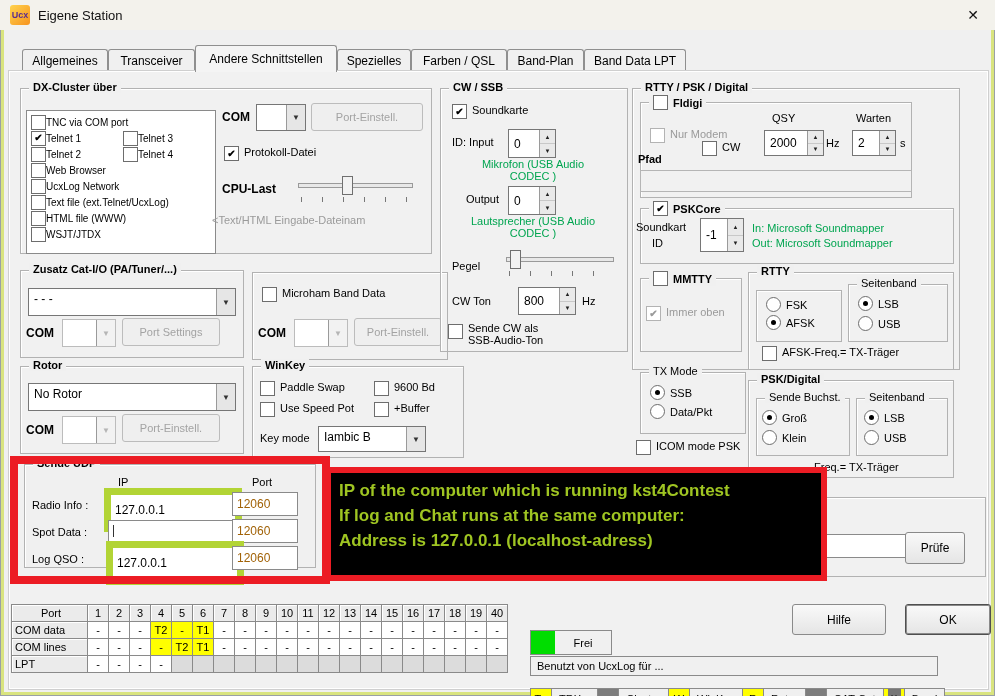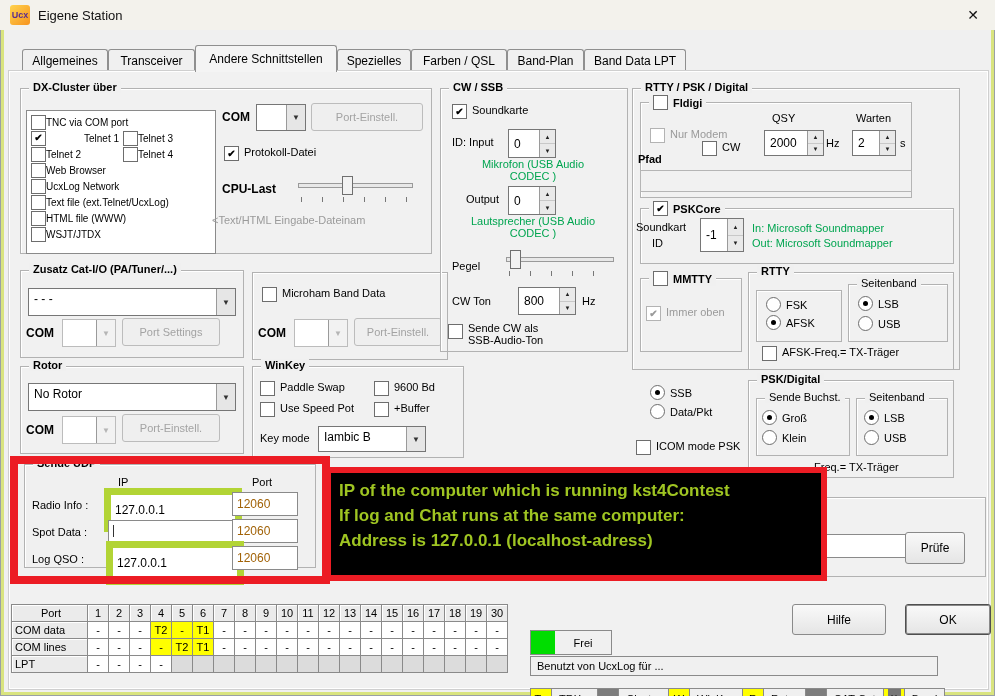--- a/index.html
+++ b/index.html
@@ -122,21 +122,21 @@
     <span class="gt">DX-Cluster über</span>
   </div>
   <div id="dxlist" class="abs" style="left:26px;top:110px;width:184px;height:136px;">
     <div class="lrow">
         <span class="li focus">
           <span class="cbx" data-checked="false"></span>
           <span>TNC via COM port</span>
         </span>
       </div>
     <div class="lrow">
-        <span class="li" style="width:88px;justify-content:space-between;">
+        <span class="li" style="width:88px;">
           <span class="cbx" data-checked="true"></span>
           <span>Telnet 1</span>
         </span>
         <span class="li">
           <span class="cbx" data-checked="false"></span>
           <span>Telnet 3</span>
         </span>
       </div>
     <div class="lrow">
         <span class="li" style="width:88px;">
@@ -396,20 +396,23 @@
   </div>
   <div class="rb" style="left:858px;top:316px;">
     <span class="rbx" data-checked="false"></span>
     <span>USB</span>
   </div>
   <div class="cb" style="left:762px;top:346px;">
     <span class="cbx" data-checked="false"></span>
     <span>AFSK-Freq.= TX-Träger</span>
   </div>
 
+  <div class="grp" style="left:640px;top:372px;width:104px;height:60px;">
+    <span class="gt2">TX Mode</span>
+  </div>
   <div class="rb" style="left:650px;top:385px;">
     <span class="rbx" data-checked="true"></span>
     <span>SSB</span>
   </div>
   <div class="rb" style="left:650px;top:404px;">
     <span class="rbx" data-checked="false"></span>
     <span>Data/Pkt</span>
   </div>
   <div class="cb" style="left:636px;top:440px;">
     <span class="cbx" data-checked="false"></span>
@@ -493,21 +496,21 @@
       <div class="ptc pth">10</div>
       <div class="ptc pth">11</div>
       <div class="ptc pth">12</div>
       <div class="ptc pth">13</div>
       <div class="ptc pth">14</div>
       <div class="ptc pth">15</div>
       <div class="ptc pth">16</div>
       <div class="ptc pth">17</div>
       <div class="ptc pth">18</div>
       <div class="ptc pth">19</div>
-      <div class="ptc pth">30</div>
+      <div class="ptc pth">40</div>
       <div class="ptc ptlabel">COM data</div>
       <div class="ptc ptwhite">-</div>
       <div class="ptc ptwhite">-</div>
       <div class="ptc ptwhite">-</div>
       <div class="ptc ptyellow">T2</div>
       <div class="ptc ptyellow">-</div>
       <div class="ptc ptyellow">T1</div>
       <div class="ptc ptwhite">-</div>
       <div class="ptc ptwhite">-</div>
       <div class="ptc ptwhite">-</div>

